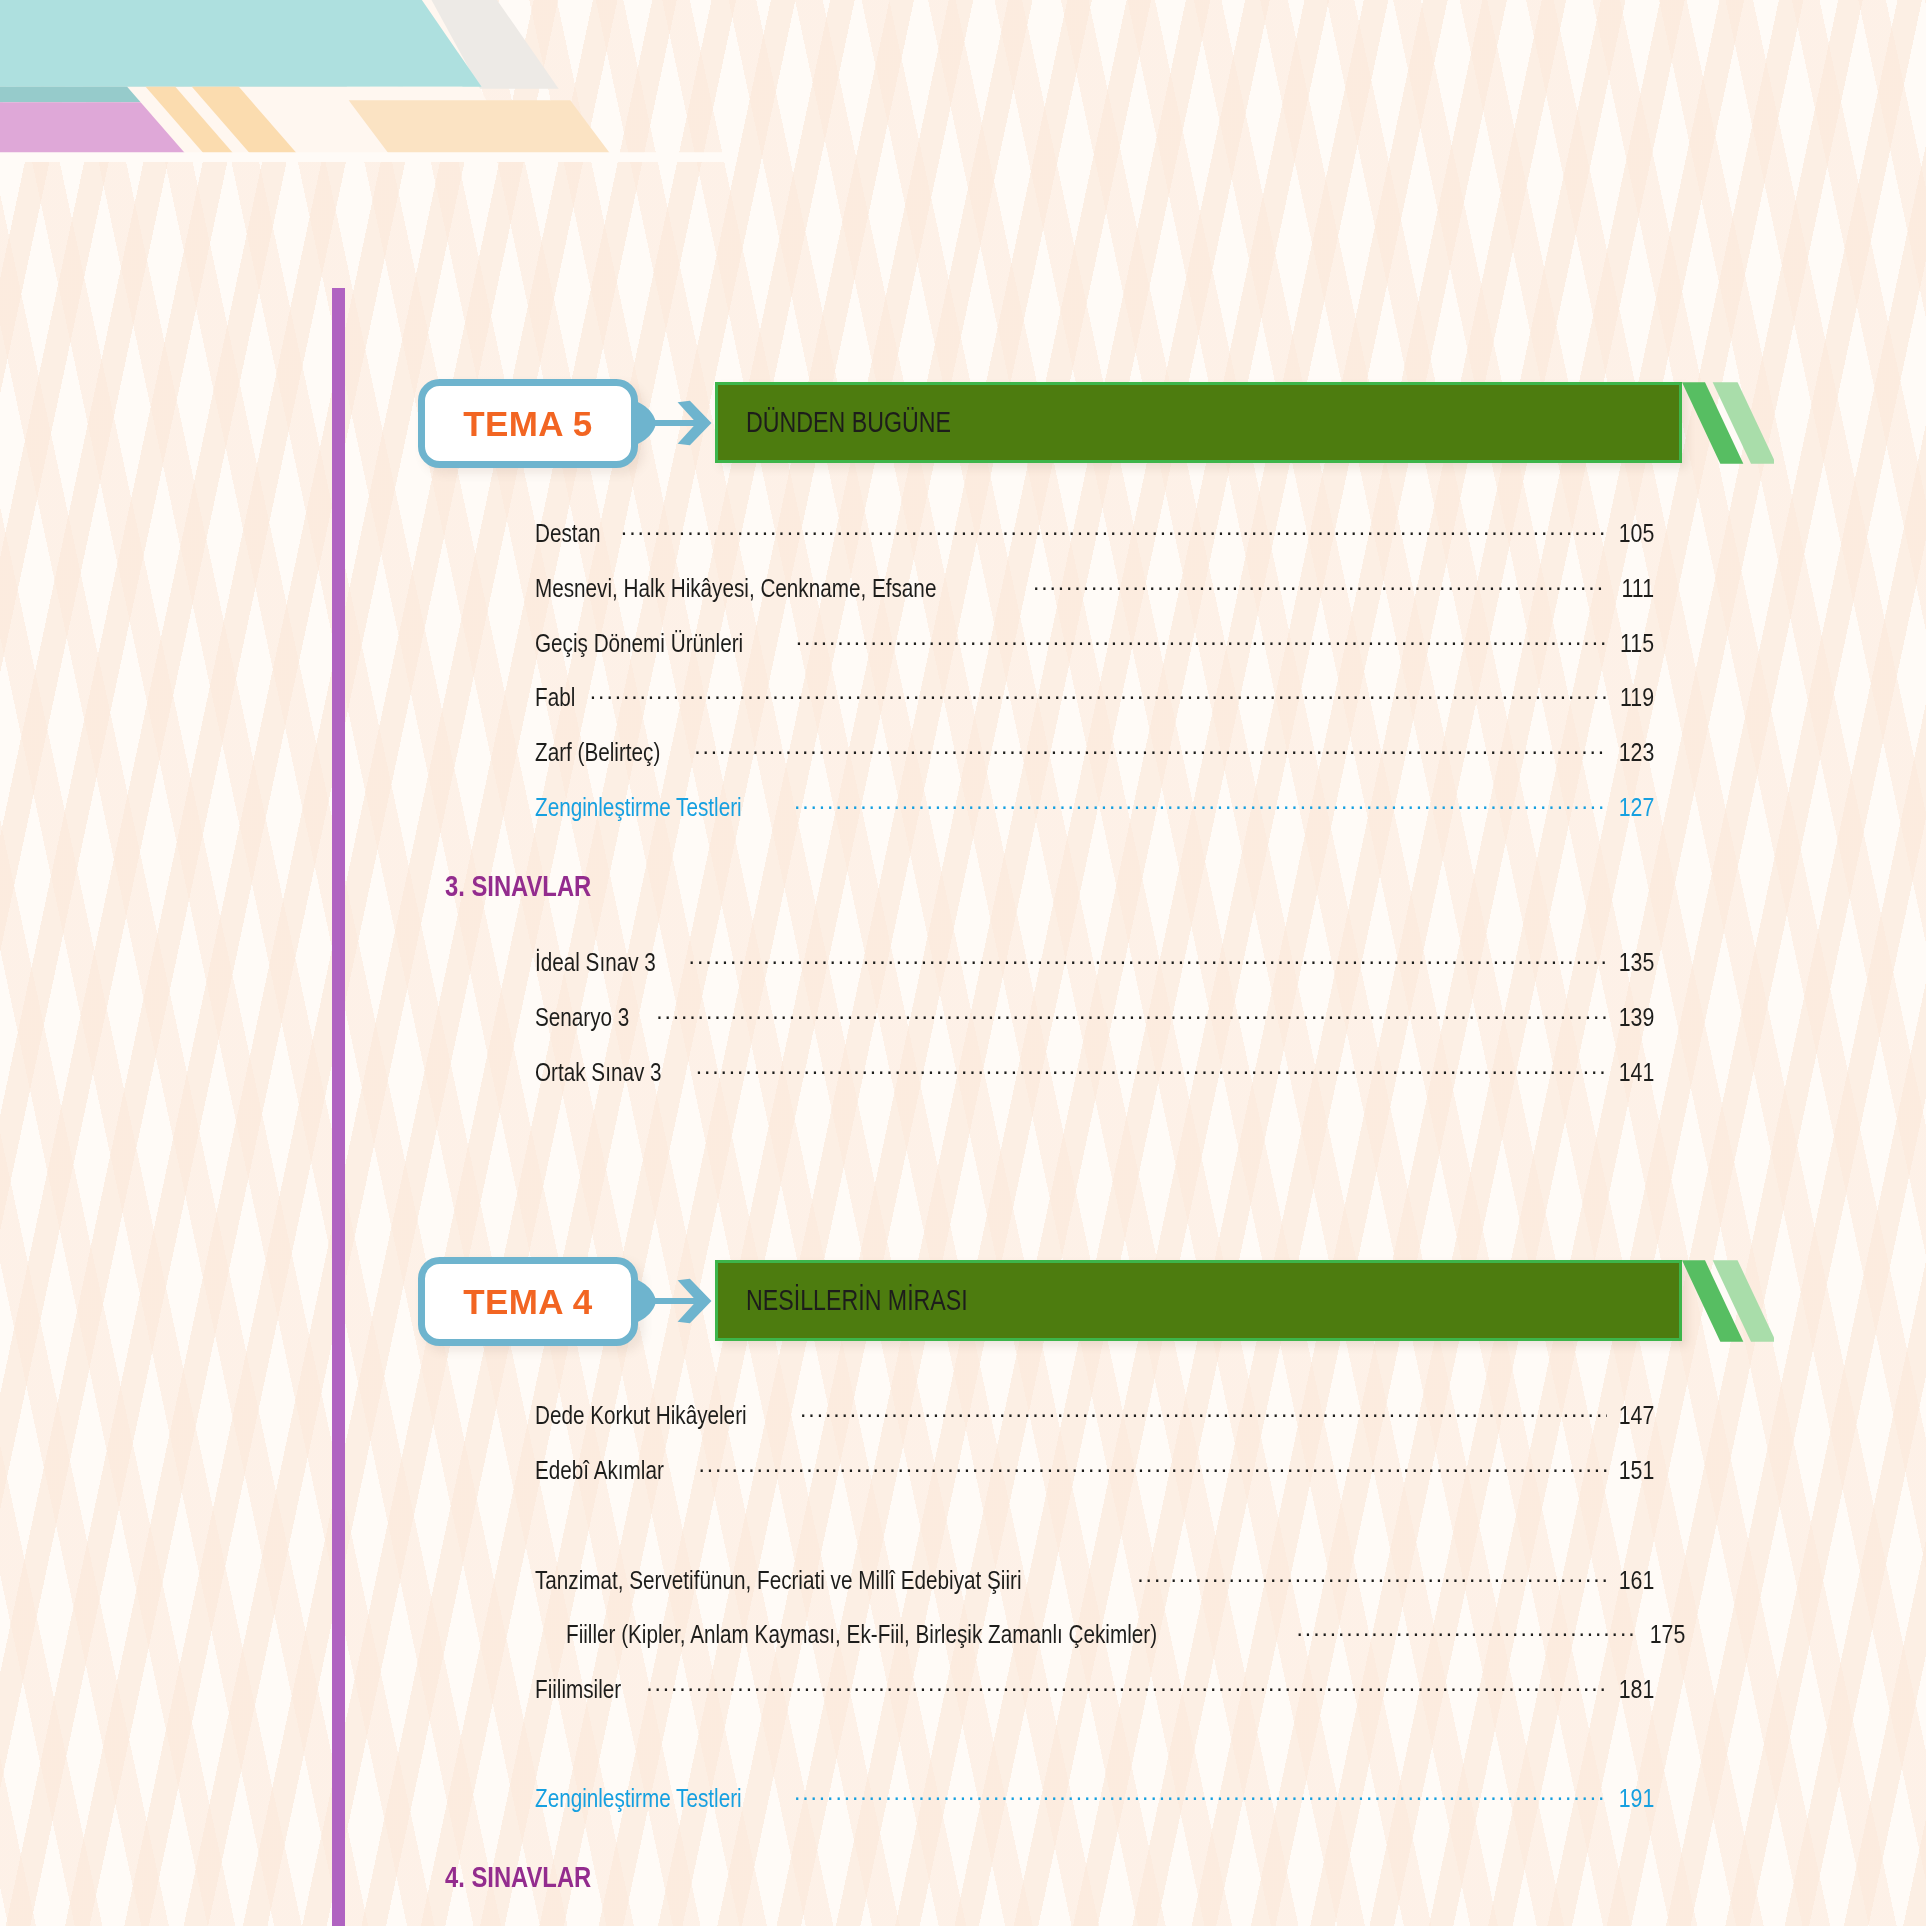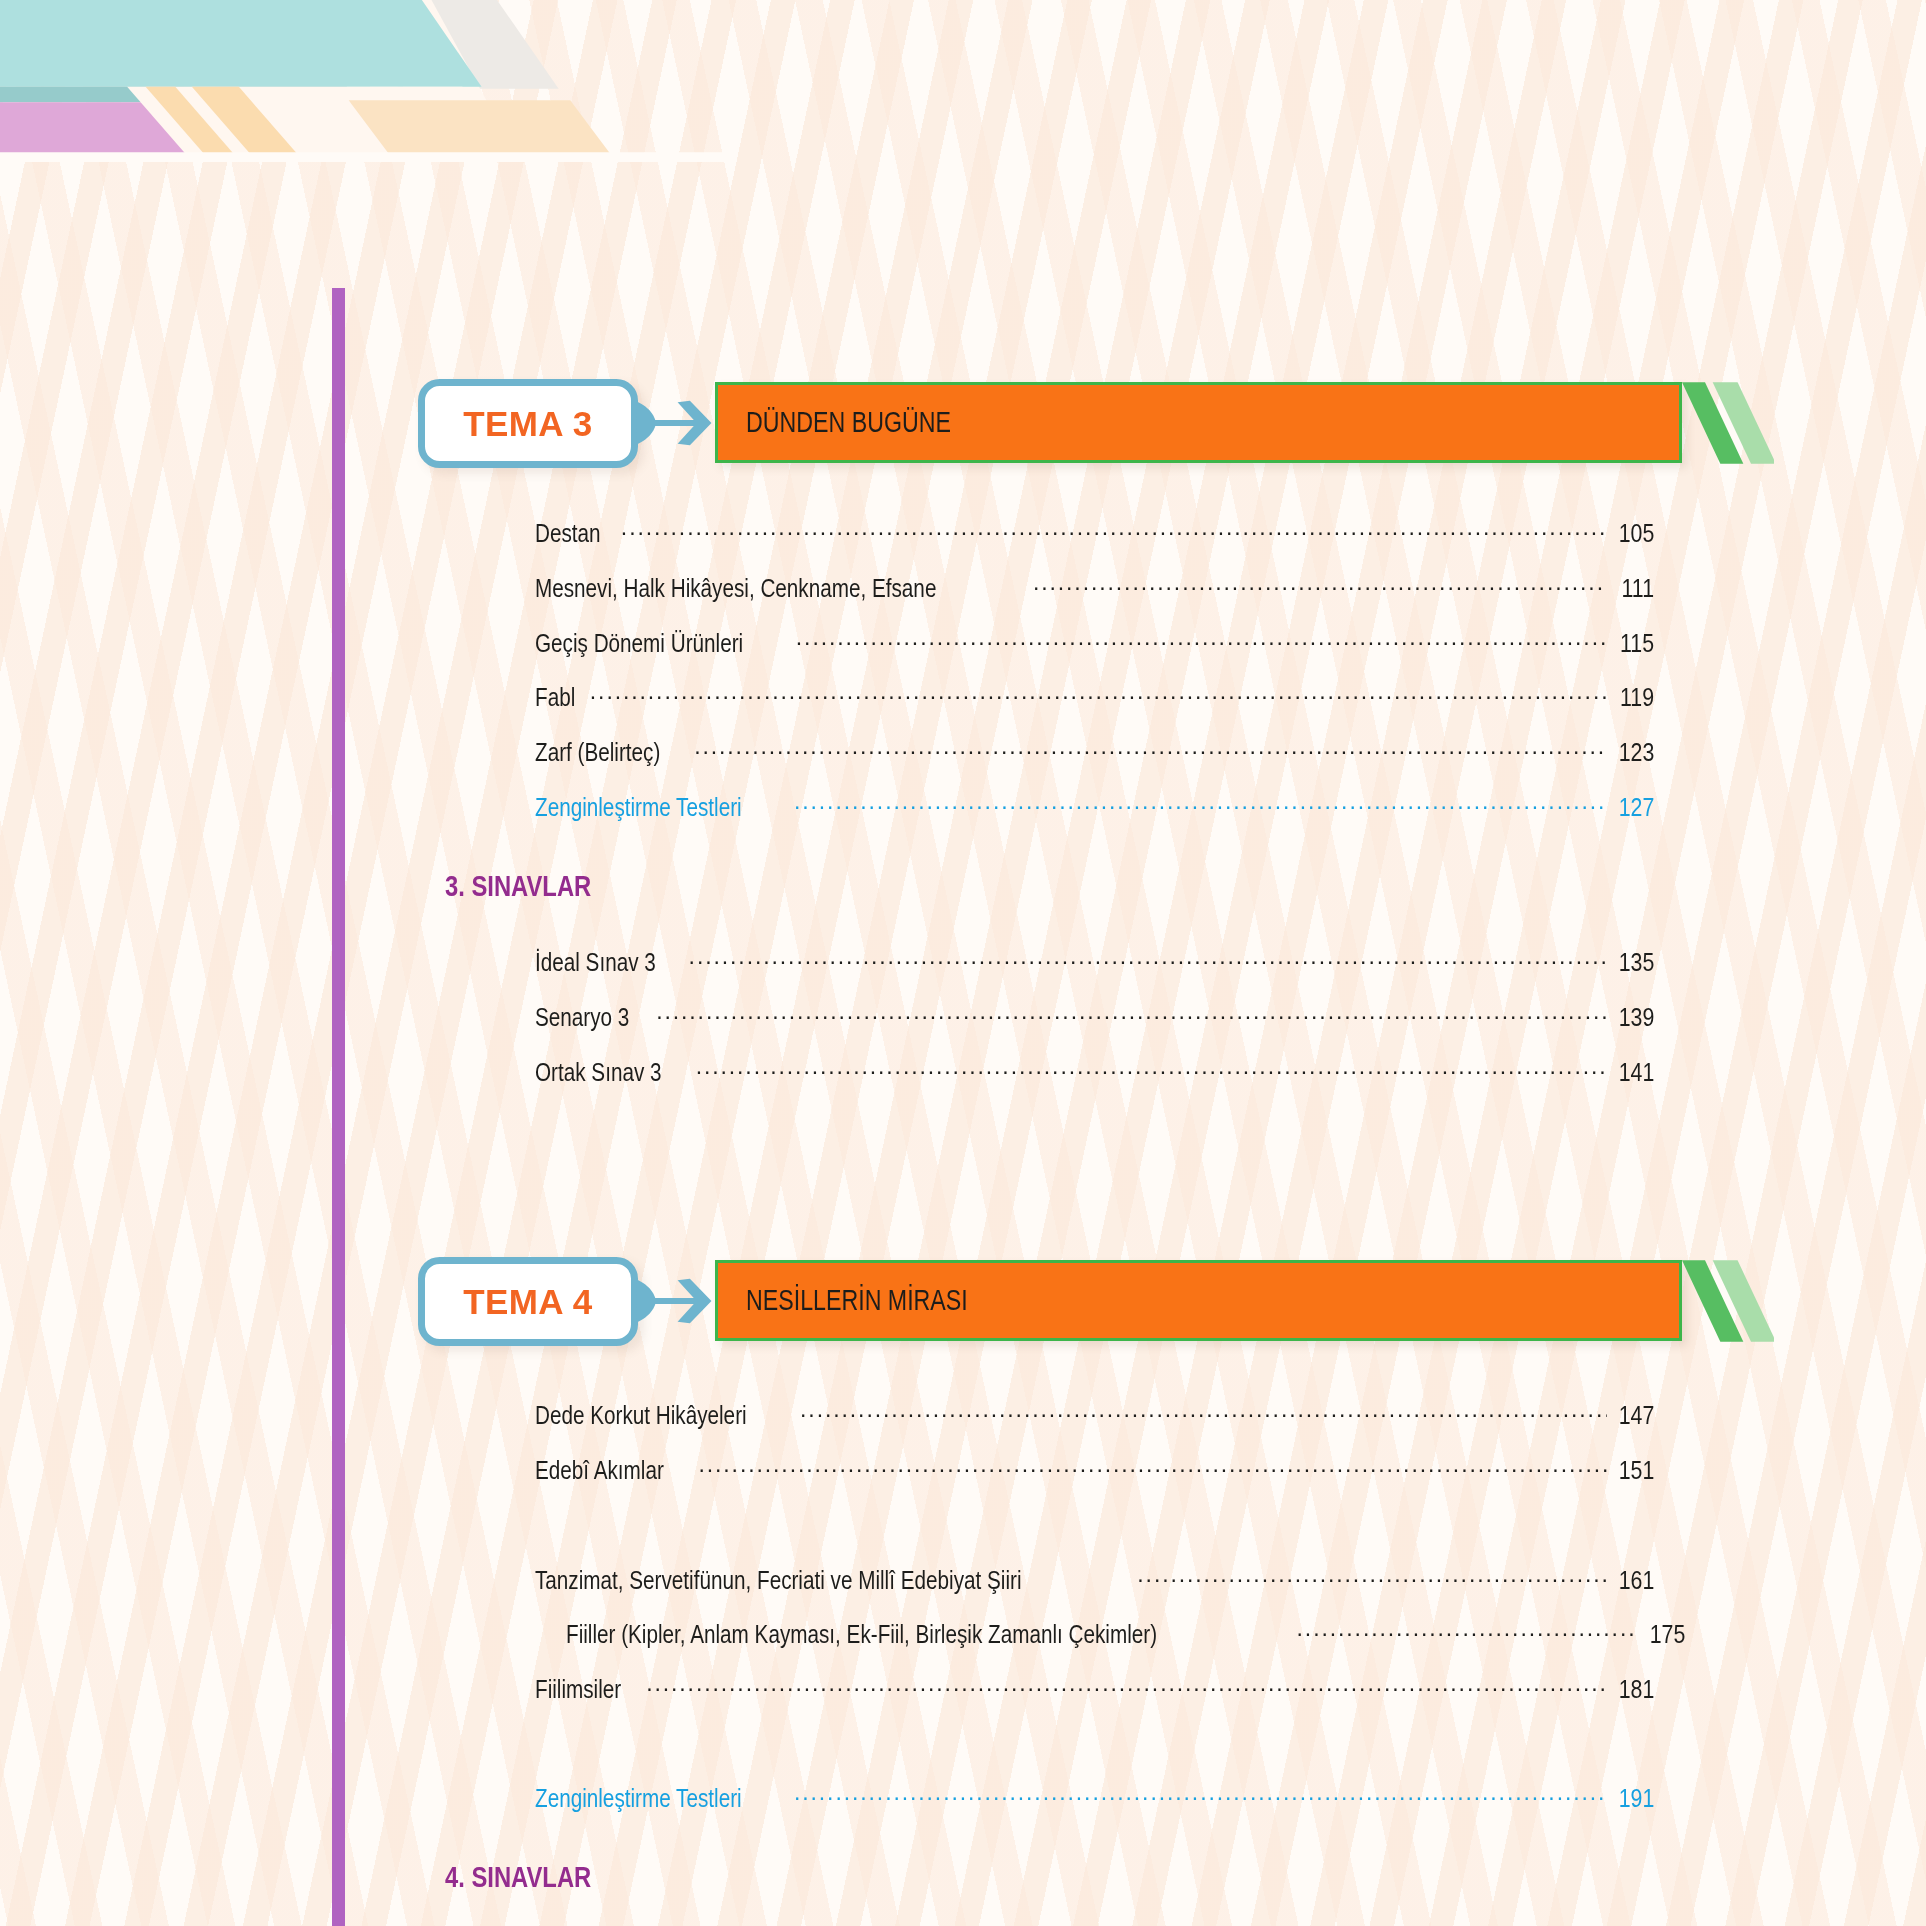--- a/index.html
+++ b/index.html
@@ -55,21 +55,21 @@
   }
   .theme-badge-label{
     color:#F26522; font-size:35px; font-weight:bold; letter-spacing:0.4px;
     line-height:1;
   }
   .theme-arrow{ position:absolute; left:218px; top:20.4px; width:77px; height:48px; }
   .theme-title-box{
     position:absolute; left:297px; top:3.1px;
     height:81px; width:967px;
     border:3.5px solid #3DB54A;
-    background:#f97316;
+    background:#4d7c0f;
     display:flex; align-items:center;
     box-shadow:4.6px 5.4px 8.5px rgba(120,90,70,.13);
   }
   .theme-title-text{
     margin-left:28px;
     font-size:29px; color:#1d1d1b;
     font-stretch:condensed;
     transform:scaleX(.80);
     transform-origin:left center;
     white-space:nowrap;
@@ -138,21 +138,21 @@
   <polygon points="905,260 1480,260 1600,420 1025,420" fill="#FBE3C3"></polygon>
   <polygon points="0,395 1900,395 1900,420 0,420" fill="#FFFBF7"></polygon>
 </svg>
 
 <div id="purple-rule"></div>
 
 <div id="content">
 
   <div class="theme-header" style="left:418px; top:379px; width:1360px;">
     <div class="theme-badge">
-      <span class="theme-badge-label">TEMA 3</span>
+      <span class="theme-badge-label">TEMA 5</span>
     </div>
     <svg class="theme-arrow" viewBox="0 0 200 124">
       <path d="M2,6 C38,22 48,46 50,54 L150,54 L108,8 L140,4 L196,62 L140,120 L108,116 L150,70 L50,70 C48,78 38,102 2,118" fill="#6EB4CE"></path>
     </svg>
     <div class="theme-title-box">
       <span class="theme-title-text">DÜNDEN BUGÜNE</span>
     </div>
     <svg class="theme-title-flags" viewBox="0 0 240 212">
       <polygon points="0,0 60,0 160,212 100,212" fill="#57BE62"></polygon>
       <polygon points="80,0 145,0 245,212 180,212" fill="#A9DDAA"></polygon>

